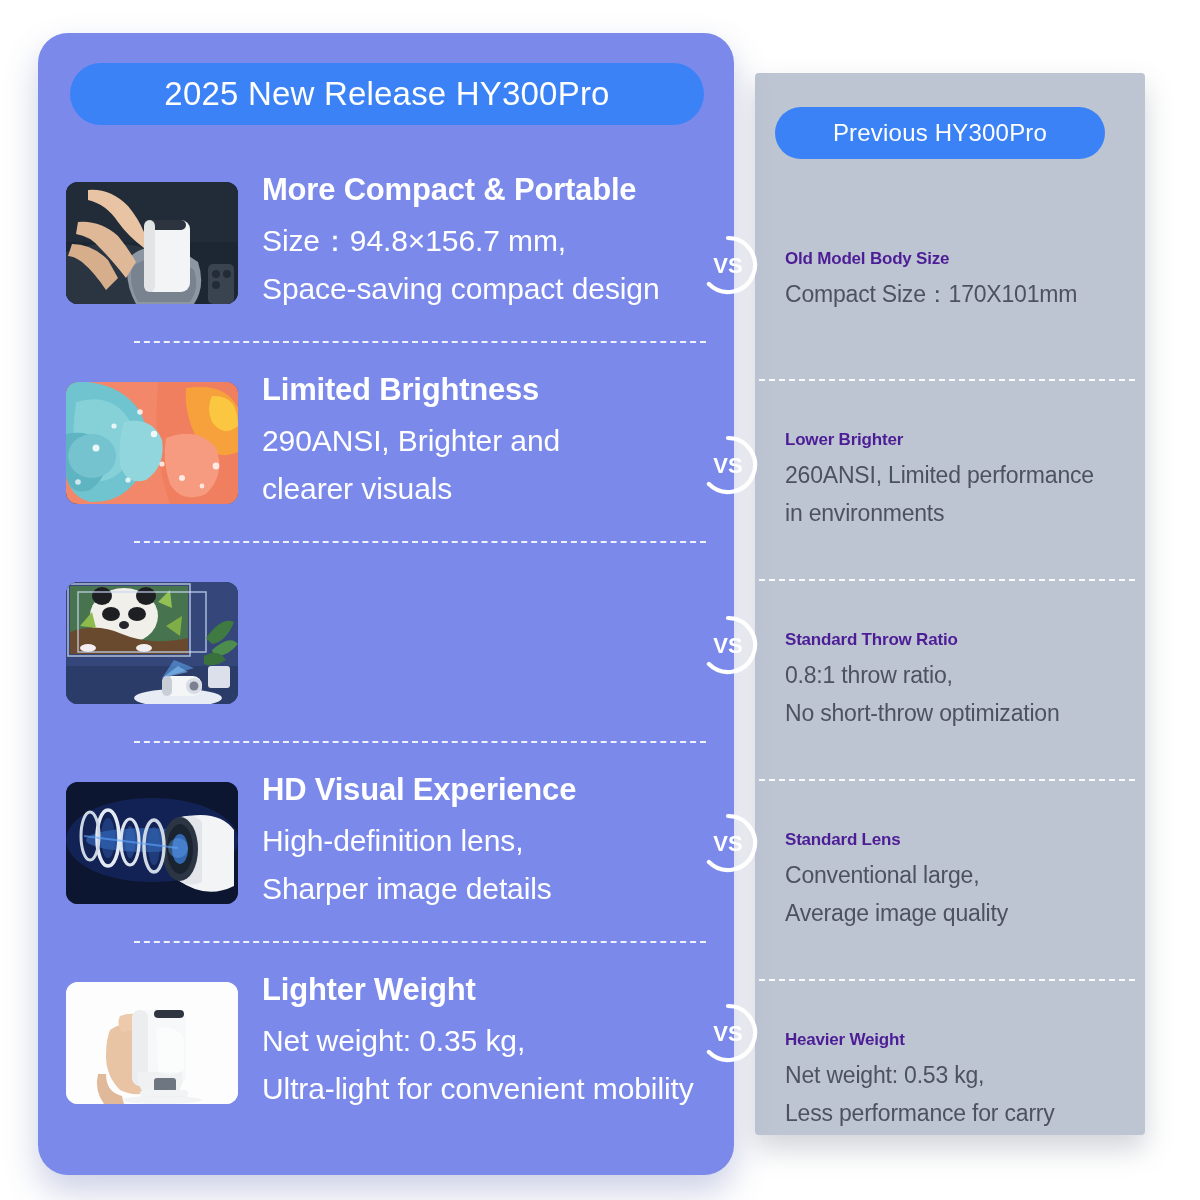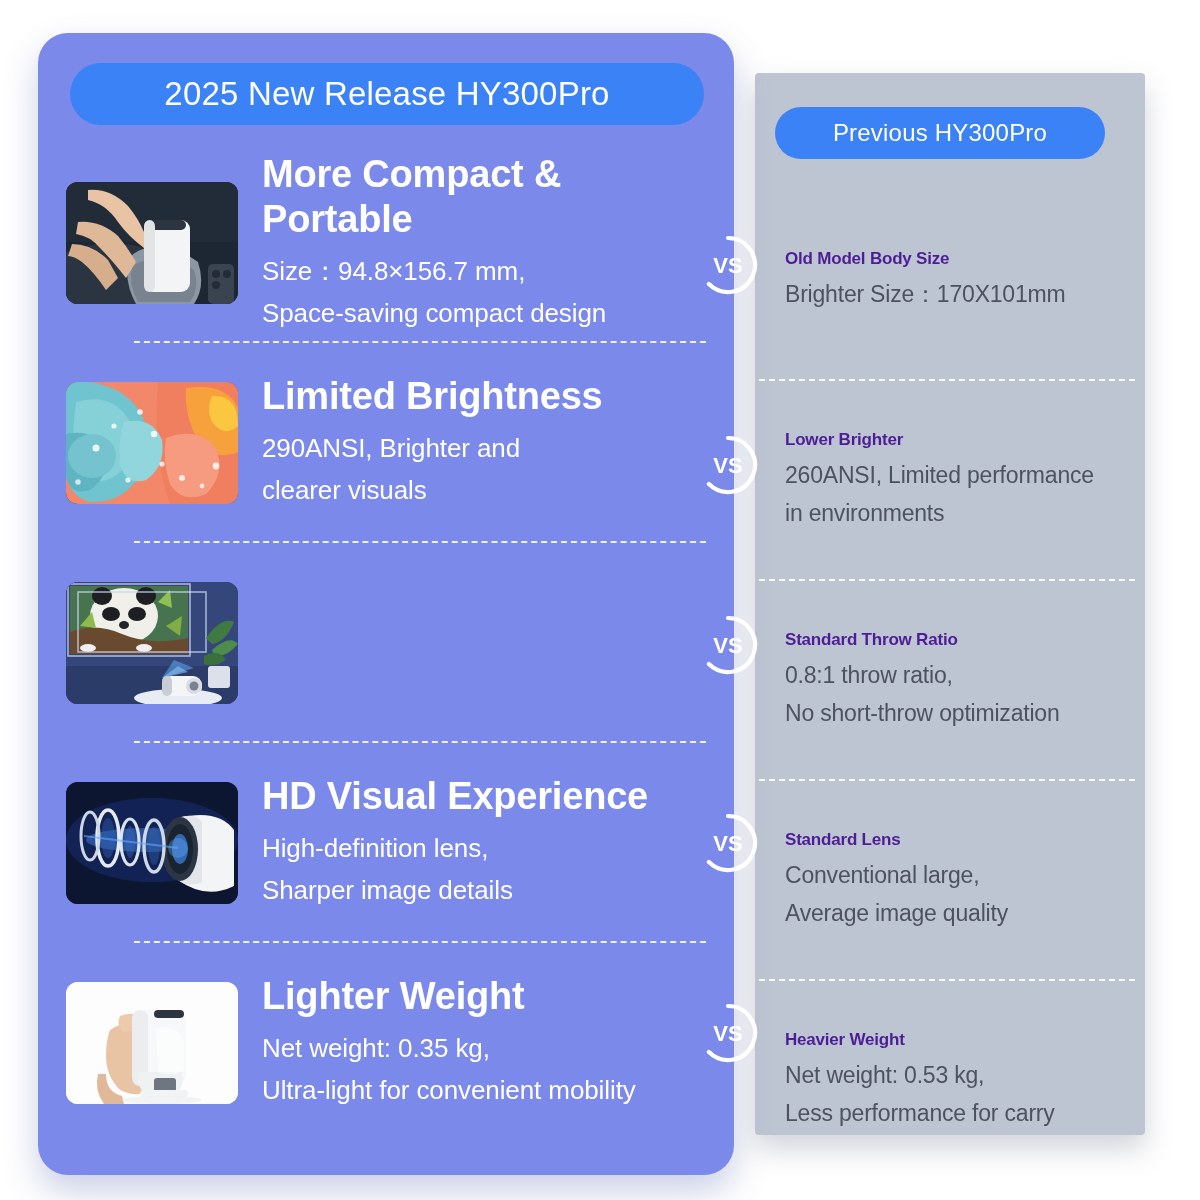--- a/index.html
+++ b/index.html
@@ -93,28 +93,28 @@
     background: #16202e;
   }
   .thumb svg { display: block; width: 100%; height: 100%; }
 
   .text-new {
     margin-left: 24px;
     color: #ffffff;
     flex: 1 1 auto;
   }
   .title-new {
-    font-size: 38px;
+    font-size: 31px;
     font-weight: bold;
     line-height: 1.18;
     margin-bottom: 8px;
     letter-spacing: -0.2px;
   }
   .desc-new {
-    font-size: 26px;
+    font-size: 30px;
     line-height: 1.62;
     font-weight: normal;
     letter-spacing: -0.1px;
   }
 
   .divider-new {
     position: absolute;
     left: 96px;
     right: 28px;
     bottom: 0;
@@ -179,21 +179,21 @@
   <div class="panel-old">
 
     <div class="pill pill-old">
       <span>Previous HY300Pro</span>
     </div>
 
     <div class="rows-old">
 
       <div class="row-old">
         <div class="title-old">Old Model Body Size</div>
-        <div class="desc-old">Brighter Size：170X101mm</div>
+        <div class="desc-old">Compact Size：170X101mm</div>
         <div class="desc-old"></div>
         <div class="divider-old"></div>
       </div>
 
       <div class="row-old">
         <div class="title-old">Lower Brighter</div>
         <div class="desc-old">260ANSI, Limited performance</div>
         <div class="desc-old">in environments</div>
         <div class="divider-old"></div>
       </div>

